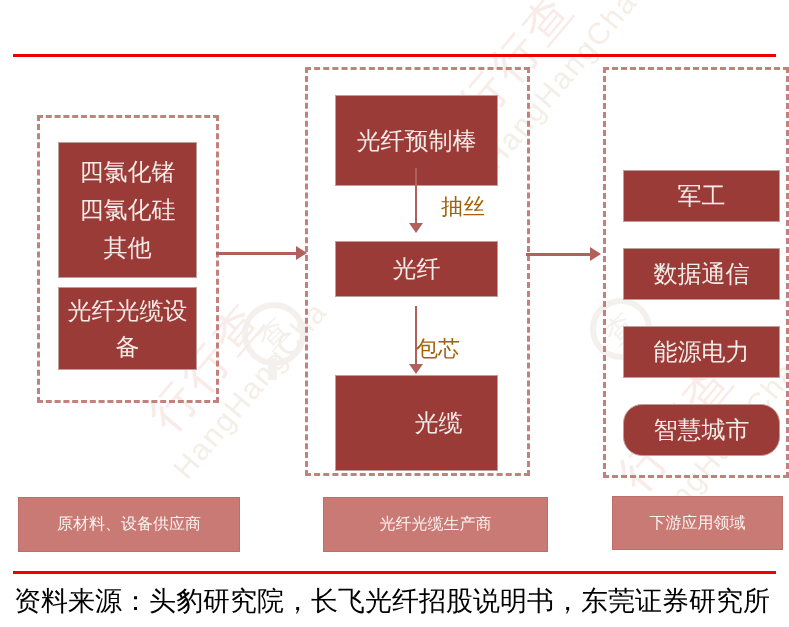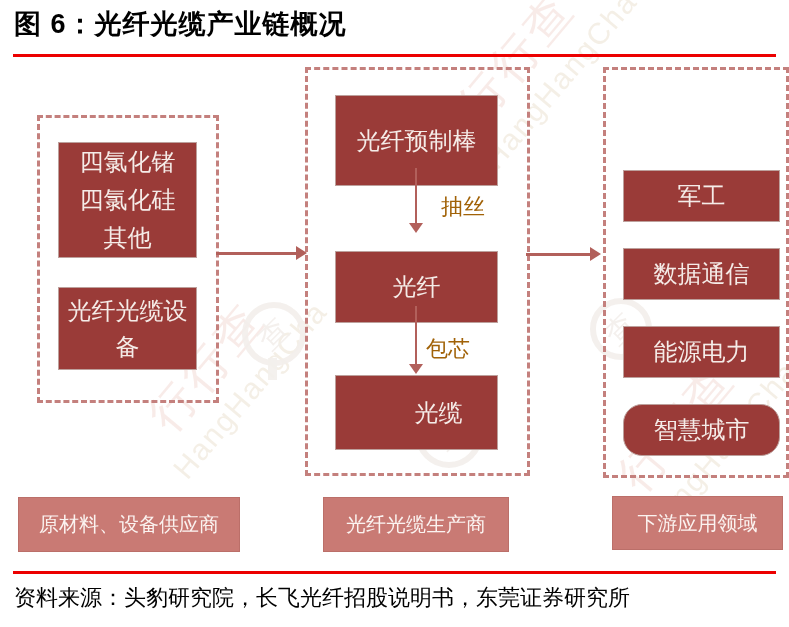--- a/index.html
+++ b/index.html
@@ -8,63 +8,63 @@
     font-family:"Liberation Sans","DejaVu Sans",sans-serif;color:#111;
   }
   .title{
     position:absolute;left:14px;top:6px;font-size:27px;font-weight:700;
     letter-spacing:1px;color:#000;white-space:nowrap;
   }
   .rule{position:absolute;left:13px;width:763px;height:3px;background:#ec0000;}
   .rule-top{top:54px;}
   .rule-bottom{top:571px;}
   .source{
-    position:absolute;left:14px;top:583px;font-size:22px;color:#000;white-space:nowrap;
+    position:absolute;left:14px;top:583px;font-size:27px;color:#000;white-space:nowrap;
   }
   .group{position:absolute;border:3px dashed #c4807d;background:transparent;}
   .group-left{left:37px;top:115px;width:176px;height:282px;}
   .group-mid{left:305px;top:67px;width:219px;height:403px;}
   .group-right{left:603px;top:67px;width:180px;height:405px;}
   .box-dark{
     position:absolute;background:#9a3b38;border:1px solid #bda09c;
     color:#f5ece8;display:flex;align-items:center;justify-content:center;
     text-align:center;box-sizing:border-box;
   }
-  .lbox1{left:58px;top:142px;width:139px;height:116px;font-size:24px;line-height:38px;}
+  .lbox1{left:58px;top:142px;width:139px;height:136px;font-size:24px;line-height:38px;}
   .lbox1 .ln{display:block;}
   .lbox2{left:58px;top:287px;width:139px;height:83px;font-size:24px;line-height:36px;padding:0 2px;}
   .mbox{left:335px;width:163px;font-size:24px;}
   .mbox1{top:95px;height:91px;}
-  .mbox2{top:251px;height:72px;}
-  .mbox3{top:375px;height:75px;padding-left:44px;}
+  .mbox2{top:241px;height:56px;}
+  .mbox3{top:375px;height:96px;padding-left:44px;}
   .rbox{left:623px;width:157px;height:52px;font-size:24px;}
   .rbox0{top:92px;} .rbox1{top:170px;} .rbox2{top:248px;} .rbox3{top:326px;} .rbox4{top:404px;border-radius:19px;}
   .label-light{
     position:absolute;background:#c97a74;border:1px solid #bb6f69;color:#fbf3f0;
     display:flex;align-items:center;justify-content:center;text-align:center;
-    font-size:20px;box-sizing:border-box;white-space:nowrap;
+    font-size:16px;box-sizing:border-box;white-space:nowrap;
   }
   .label-left{left:18px;top:497px;width:222px;height:55px;}
-  .label-mid{left:323px;top:497px;width:186px;height:55px;}
+  .label-mid{left:323px;top:497px;width:225px;height:55px;}
   .label-right{left:612px;top:496px;width:171px;height:54px;}
   .harrow-line{position:absolute;height:3px;background:#b2605b;}
   .harrow-head{
     position:absolute;width:0;height:0;
     border-top:7px solid transparent;border-bottom:7px solid transparent;
     border-left:11px solid #b2605b;
   }
   .varrow-line{position:absolute;width:2px;background:#b2605b;}
   .varrow-head{
     position:absolute;width:0;height:0;
     border-left:7px solid transparent;border-right:7px solid transparent;
     border-top:10px solid #b2605b;
   }
   .proc-label{position:absolute;font-size:22px;color:#a16207;white-space:nowrap;}
   .proc1{left:441px;top:192px;}
-  .proc2{left:426px;top:334px;}
+  .proc2{left:416px;top:334px;}
   
   .wm{position:absolute;pointer-events:none;}
   .wm-band{transform:rotate(-50deg);text-align:center;opacity:0.55;}
   .wm-cn{font-size:46px;color:#f3dcd7;letter-spacing:4px;white-space:nowrap;}
   .wm-en{font-size:30px;color:#ece2d2;letter-spacing:2px;white-space:nowrap;}
   .wm-circle{
     border:6px solid #f3efec;border-radius:50%;
     display:flex;align-items:center;justify-content:center;opacity:0.9;
   }
   .wm-circle .glyph{font-size:30px;color:#f3efec;transform:rotate(-45deg);}
@@ -91,21 +91,20 @@
     <span class="glyph">查</span>
   </div>
   <div class="wm wm-stem" style="left:268px;top:358px;"></div>
   <div class="wm wm-circle" style="left:590px;top:298px;width:50px;height:50px;">
     <span class="glyph">查</span>
   </div>
   <div class="wm wm-circle" style="left:415px;top:400px;width:56px;height:56px;">
     <span class="glyph">查</span>
   </div>
 
-  <div class="title">图 6：光纤光缆产业链概况</div>
   <div class="rule rule-top"></div>
 
   <div class="group group-left"></div>
   <div class="box-dark lbox1">
     <div>
       <span class="ln">四氯化锗</span>
       <span class="ln">四氯化硅</span>
       <span class="ln">其他</span>
     </div>
   </div>

